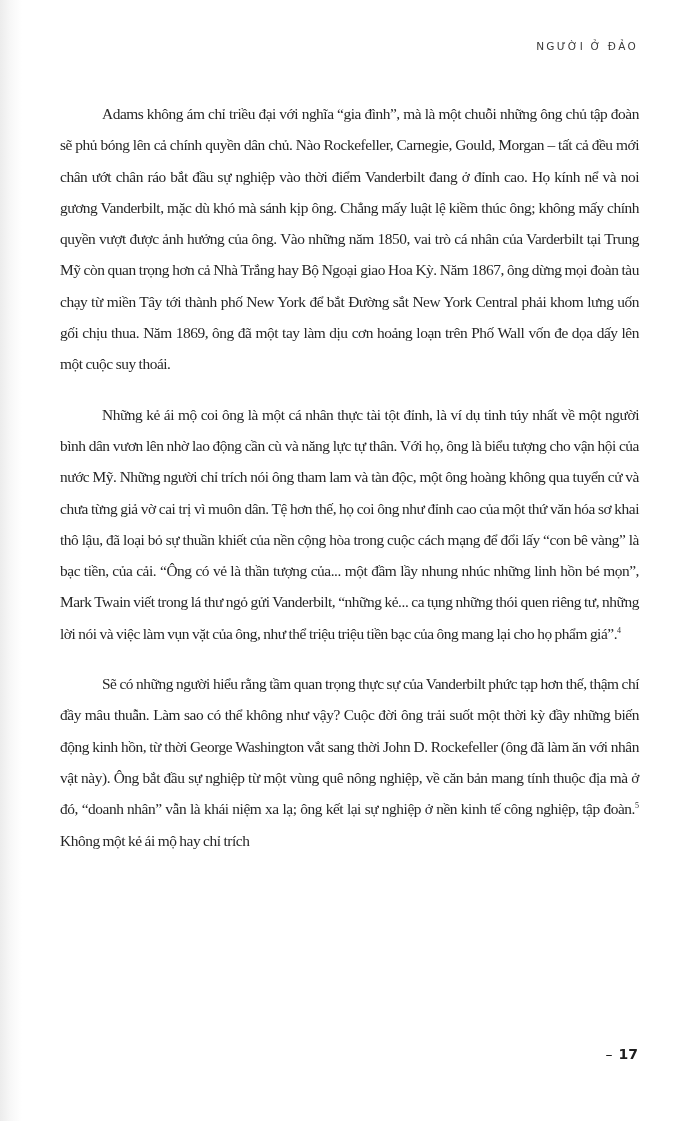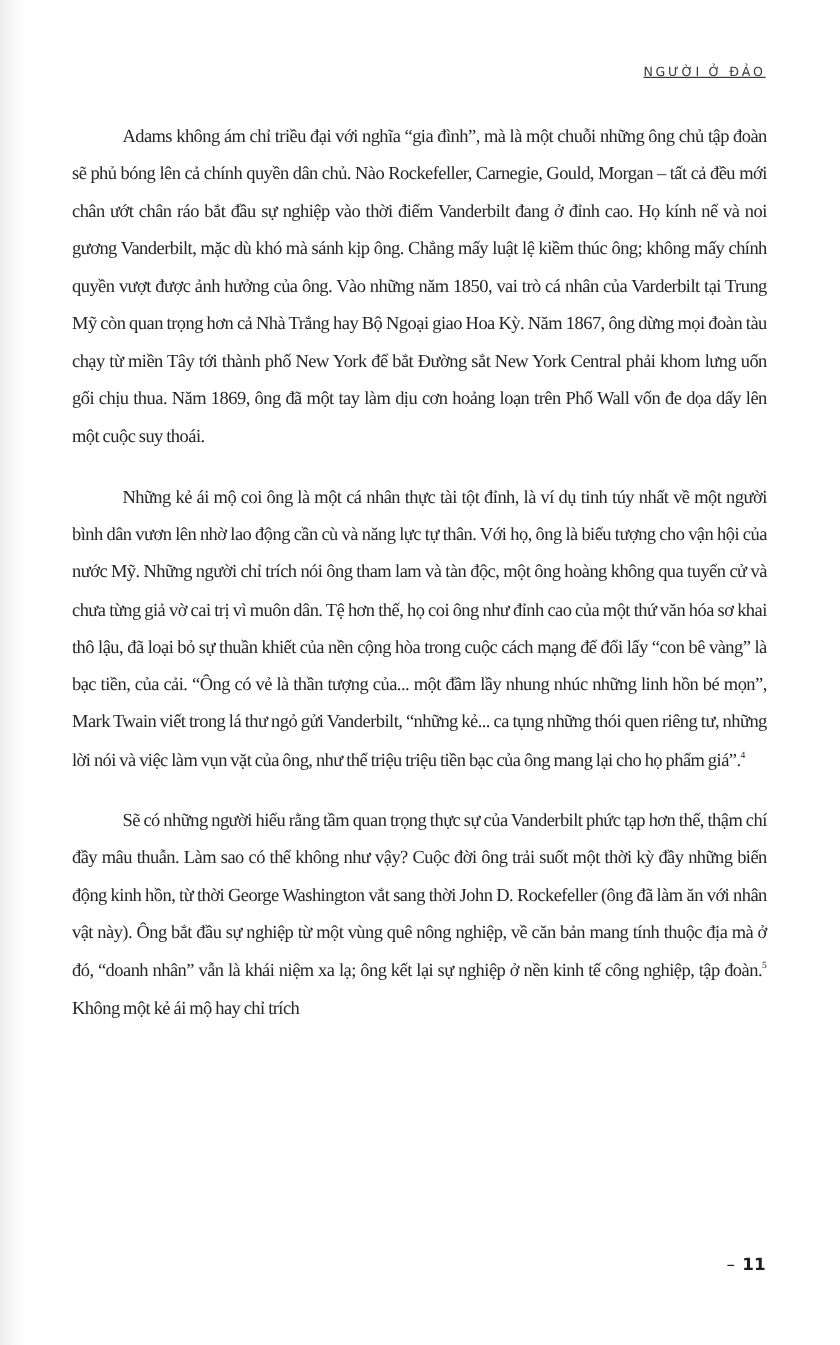--- a/index.html
+++ b/index.html
@@ -13,27 +13,26 @@
       position: relative;
       overflow: hidden;
     }
     .page {
       position: absolute;
       inset: 0;
       background: linear-gradient(to right, #ececec 0px, #f7f7f7 10px, #ffffff 22px, #ffffff 100%);
     }
     .running-head {
       position: absolute;
-      top: 54px;
+      top: 40px;
       right: 62px;
       font-family: "DejaVu Sans", sans-serif;
       font-size: 10.5px;
       letter-spacing: 2.2px;
       color: #3a3a3a;
-      text-decoration: underline;
     }
     .body-text {
       position: absolute;
       left: 60px;
       top: 98px;
       width: 579px;
       font-family: Liberation Serif, serif;
       font-size: 15.4px;
       line-height: 31.3px;
       color: #262626;
@@ -72,15 +71,15 @@
 <div class="page">
 
   <div class="running-head">NGƯỜI Ở ĐẢO</div>
 
   <div class="body-text">
     <p><span>Adams không ám chỉ triều đại với nghĩa “gia đình”, mà là một chuỗi những ông chủ tập đoàn sẽ phủ bóng lên cả chính quyền dân chủ. Nào Rockefeller, Carnegie, Gould, Morgan – tất cả đều mới chân ướt chân ráo bắt đầu sự nghiệp vào thời điểm Vanderbilt đang ở đỉnh cao. Họ kính nể và noi gương Vanderbilt, mặc dù khó mà sánh kịp ông. Chẳng mấy luật lệ kiềm thúc ông; không mấy chính quyền vượt được ảnh hưởng của ông. Vào những năm 1850, vai trò cá nhân của Varderbilt tại Trung Mỹ còn quan trọng hơn cả Nhà Trắng hay Bộ Ngoại giao Hoa Kỳ. Năm 1867, ông dừng mọi đoàn tàu chạy từ miền Tây tới thành phố New York để bắt Đường sắt New York Central phải khom lưng uốn gối chịu thua. Năm 1869, ông đã một tay làm dịu cơn hoảng loạn trên Phố Wall vốn đe dọa dấy lên một cuộc suy thoái.</span></p>
     <p><span>Những kẻ ái mộ coi ông là một cá nhân thực tài tột đỉnh, là ví dụ tinh túy nhất về một người bình dân vươn lên nhờ lao động cần cù và năng lực tự thân. Với họ, ông là biểu tượng cho vận hội của nước Mỹ. Những người chỉ trích nói ông tham lam và tàn độc, một ông hoàng không qua tuyển cử và chưa từng giả vờ cai trị vì muôn dân. Tệ hơn thế, họ coi ông như đỉnh cao của một thứ văn hóa sơ khai thô lậu, đã loại bỏ sự thuần khiết của nền cộng hòa trong cuộc cách mạng để đổi lấy “con bê vàng” là bạc tiền, của cải. “Ông có vẻ là thần tượng của... một đầm lầy nhung nhúc những linh hồn bé mọn”, Mark Twain viết trong lá thư ngỏ gửi Vanderbilt, “những kẻ... ca tụng những thói quen riêng tư, những lời nói và việc làm vụn vặt của ông, như thể triệu triệu tiền bạc của ông mang lại cho họ phẩm giá”.</span><sup class="fn">4</sup></p>
     <p><span>Sẽ có những người hiểu rằng tầm quan trọng thực sự của Vanderbilt phức tạp hơn thế, thậm chí đầy mâu thuẫn. Làm sao có thể không như vậy? Cuộc đời ông trải suốt một thời kỳ đầy những biến động kinh hồn, từ thời George Washington vắt sang thời John D. Rockefeller (ông đã làm ăn với nhân vật này). Ông bắt đầu sự nghiệp từ một vùng quê nông nghiệp, về căn bản mang tính thuộc địa mà ở đó, “doanh nhân” vẫn là khái niệm xa lạ; ông kết lại sự nghiệp ở nền kinh tế công nghiệp, tập đoàn.</span><sup class="fn">5</sup><span> Không một kẻ ái mộ hay chỉ trích</span></p>
   </div>
 
-  <div class="folio"><span class="dash">–</span><span>11</span></div>
+  <div class="folio"><span class="dash">–</span><span>17</span></div>
 
 </div>
 
 </body></html>

